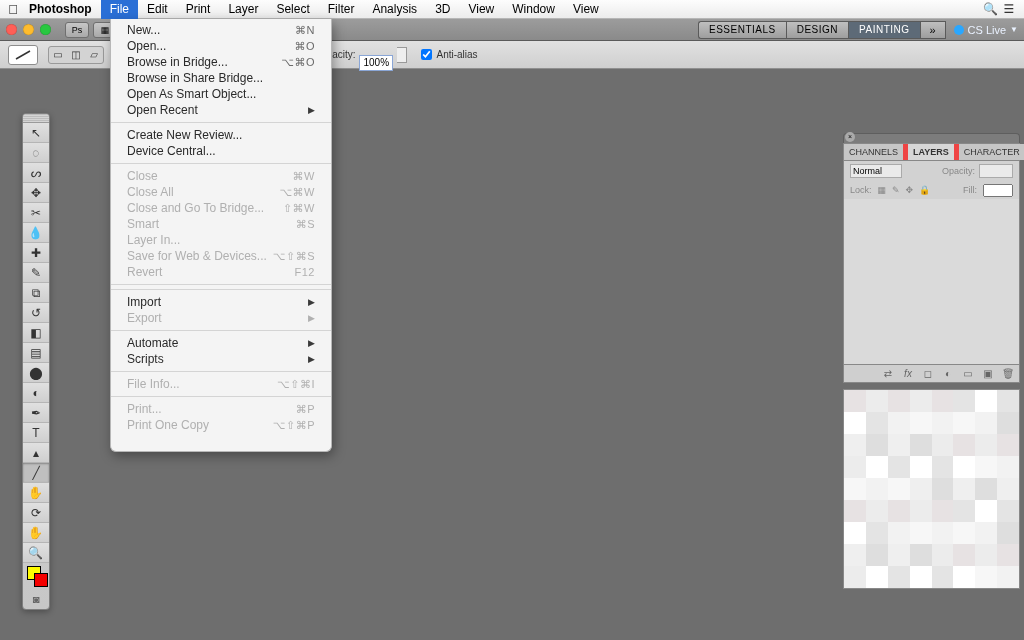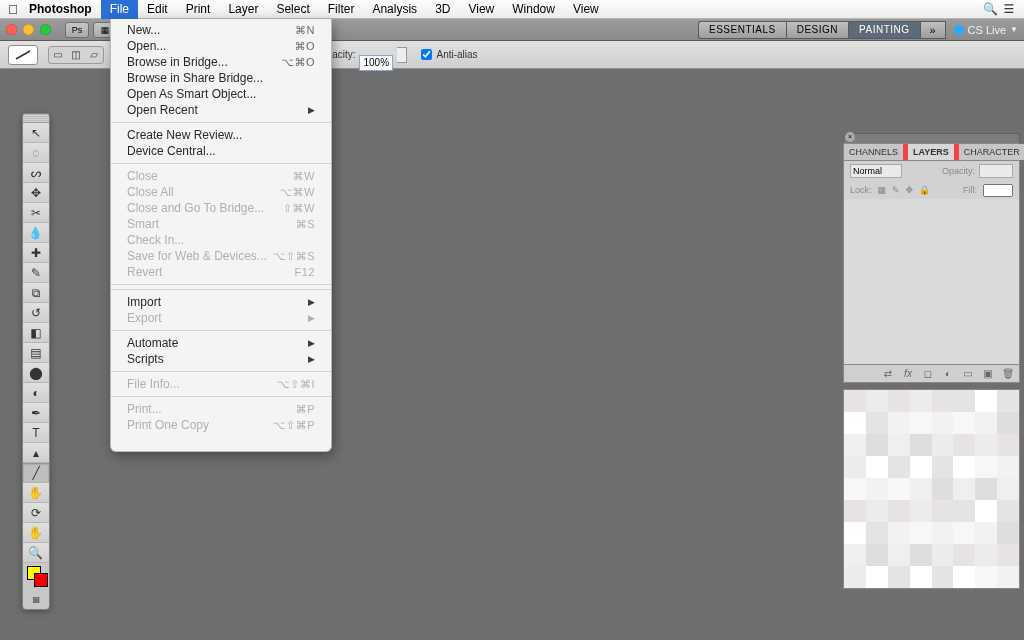--- a/index.html
+++ b/index.html
@@ -195,21 +195,21 @@
     </div>
     <div class="row dis">
       <span class="lbl">Close and Go To Bridge...</span>
       <span class="sc">⇧⌘W</span>
     </div>
     <div class="row dis">
       <span class="lbl">Smart</span>
       <span class="sc">⌘S</span>
     </div>
     <div class="row dis">
-      <span class="lbl">Check In...</span>
+      <span class="lbl">Layer In...</span>
     </div>
     <div class="row dis">
       <span class="lbl">Save for Web &amp; Devices...</span>
       <span class="sc">⌥⇧⌘S</span>
     </div>
     <div class="row dis">
       <span class="lbl">Revert</span>
       <span class="sc">F12</span>
     </div>
     <hr>

